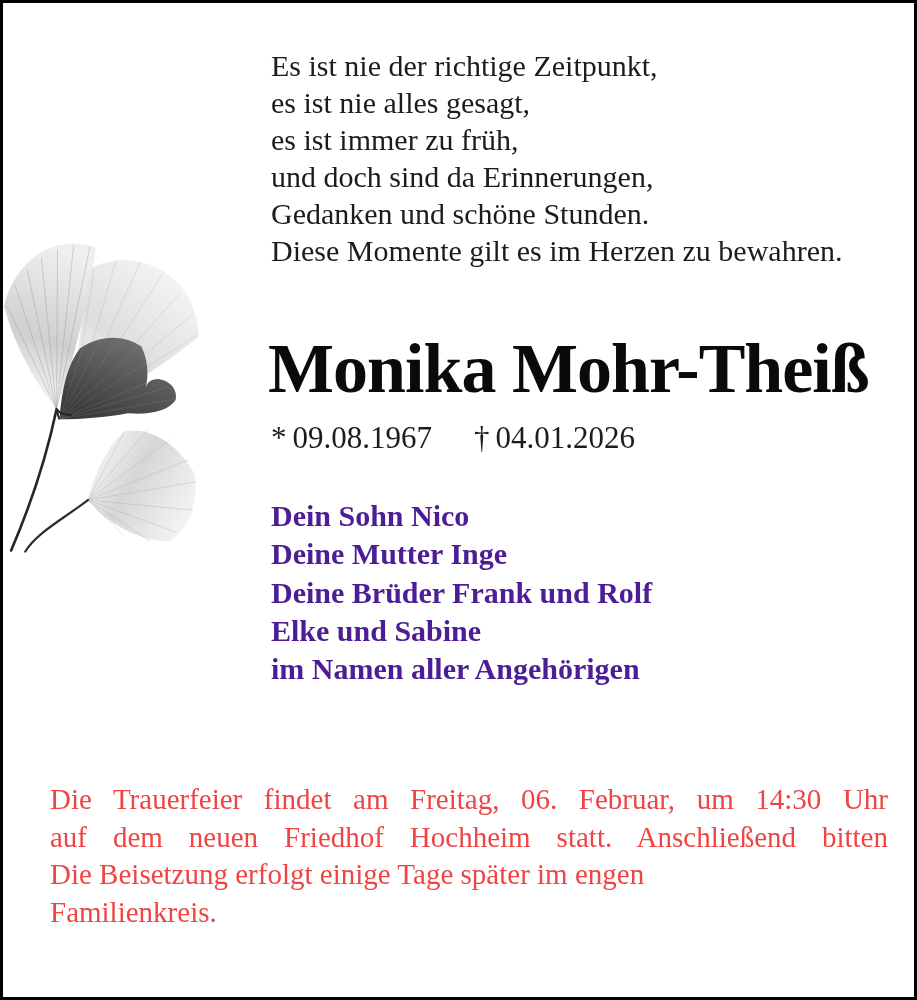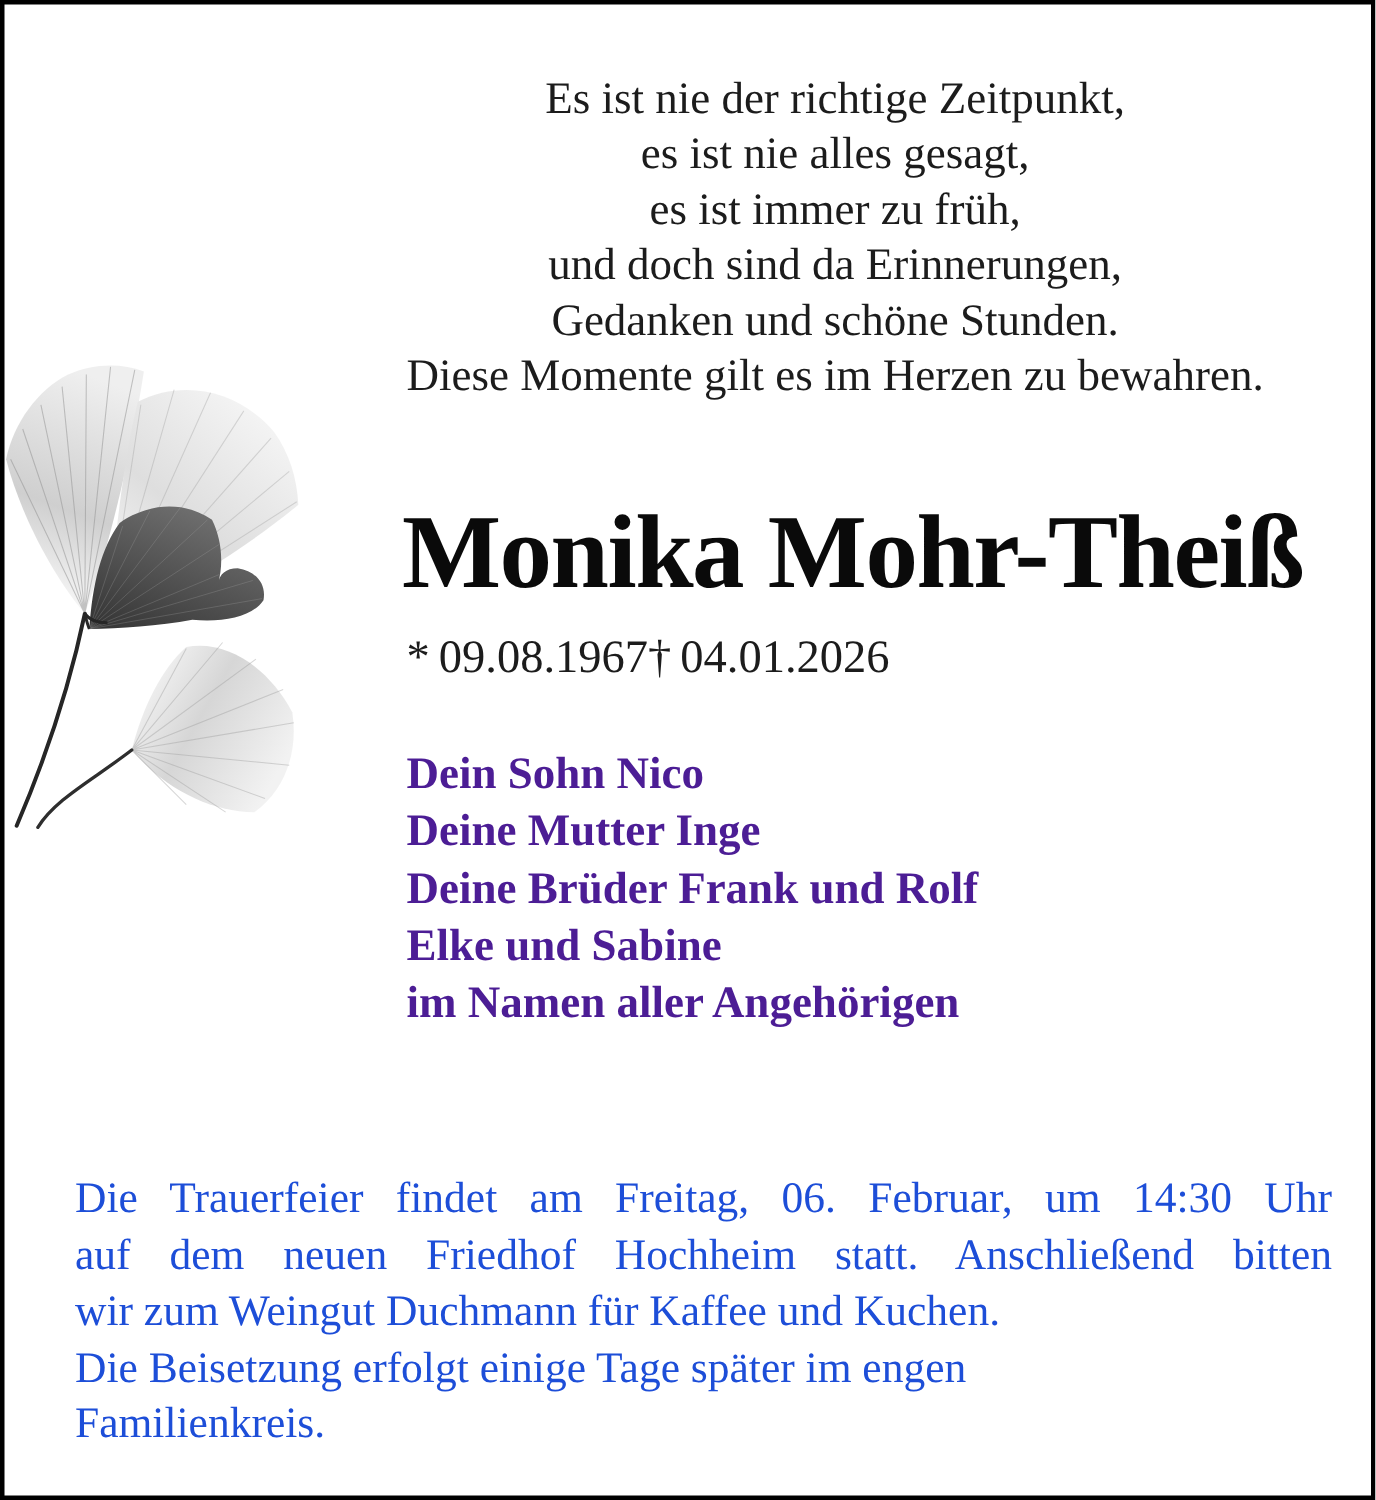--- a/index.html
+++ b/index.html
@@ -21,21 +21,20 @@
     width: 212px;
     height: 324px;
   }
   .poem {
     position: absolute;
     left: 268px;
     top: 44px;
     font-size: 30px;
     line-height: 37px;
     white-space: nowrap;
-    text-align: center;
   }
   .name {
     position: absolute;
     left: 265px;
     top: 328px;
     margin: 0;
     font-size: 70px;
     line-height: 76px;
     font-weight: bold;
     letter-spacing: -1px;
@@ -44,40 +43,40 @@
     text-align: right;
   }
   .dates {
     position: absolute;
     left: 268px;
     top: 416px;
     font-size: 31px;
     line-height: 38px;
     white-space: nowrap;
   }
-  .dates .death { }
+  .dates .death { margin-left: 42px; }
   .dates .sym { padding-right: 6px; }
   .mourners {
     position: absolute;
     left: 268px;
     top: 494px;
     font-size: 30px;
     line-height: 38.3px;
     font-weight: bold;
     color: #4c1d95;
     white-space: nowrap;
   }
   .funeral {
     position: absolute;
     left: 47px;
     top: 778px;
     width: 838px;
     font-size: 29px;
     line-height: 37.6px;
-    color: #1d4ed8;
+    color: #ef4444;
   }
   .funeral .line.justify {
     text-align: justify;
     text-align-last: justify;
   }
 </style>
 </head>
 <body>
 
 <div class="notice">
@@ -142,18 +141,17 @@
     <div class="line">Dein Sohn Nico</div>
     <div class="line">Deine Mutter Inge</div>
     <div class="line">Deine Brüder Frank und Rolf</div>
     <div class="line">Elke und Sabine</div>
     <div class="line">im Namen aller Angehörigen</div>
   </div>
 
   <div class="funeral">
     <div class="line justify">Die Trauerfeier findet am Freitag, 06. Februar, um 14:30 Uhr</div>
     <div class="line justify">auf dem neuen Friedhof Hochheim statt. Anschließend bitten</div>
-    <div class="line">wir zum Weingut Duchmann für Kaffee und Kuchen.</div>
     <div class="line">Die Beisetzung erfolgt einige Tage später im engen</div>
     <div class="line">Familienkreis.</div>
   </div>
 
 </div>
 
 </body></html>

